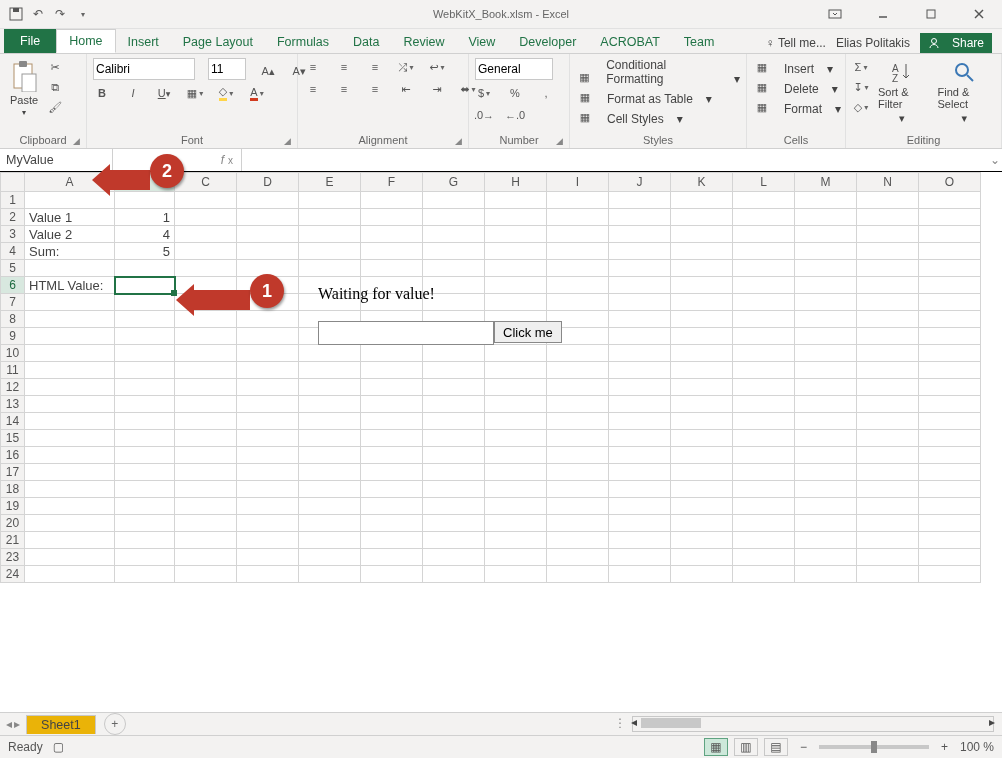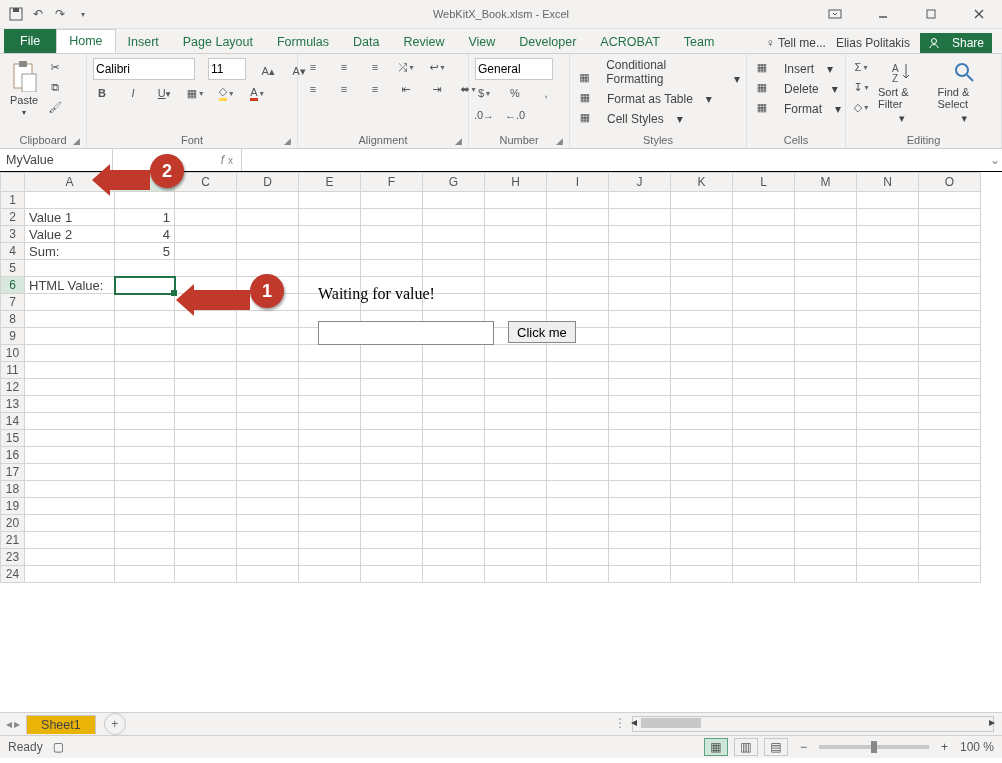--- a/index.html
+++ b/index.html
@@ -709,21 +709,21 @@
           <td class=""></td>
           <td class=""></td>
           <td class=""></td>
           <td class=""></td>
         </tr>
       </tbody>
     </table>
 
   <div class="html-panel">
     <div style="margin-bottom:18px">Waiting for value!</div>
-    <div style="display:flex;gap:14px">
+    <div style="display:flex;gap:0">
       <input class="html-input" style="">
       <button class="html-btn">Click me</button>
     </div>
   </div>
 
   <div class="arrow" style="left:190px; top:118px; width:60px;"></div>
   <div class="callout" style="left:250px; top:102px;">1</div>
 
 </div>
 

